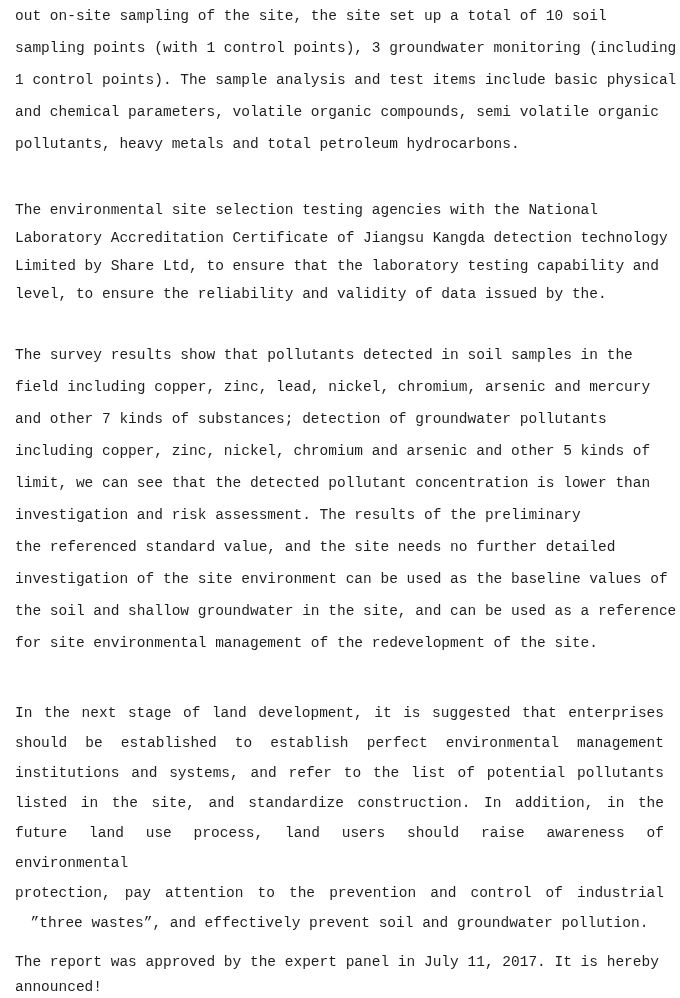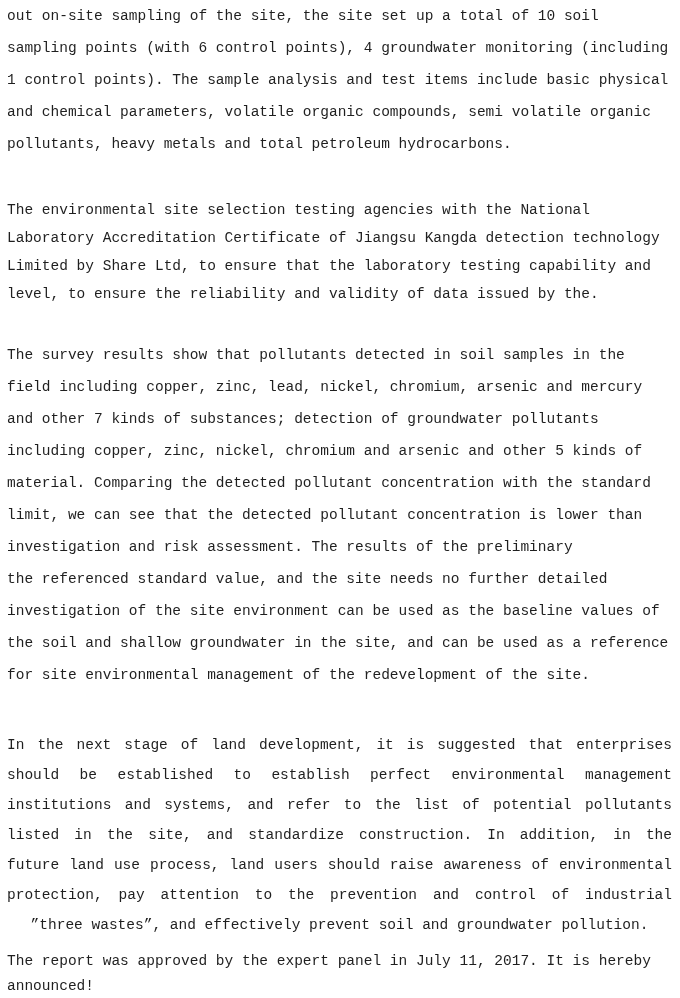--- a/index.html
+++ b/index.html
@@ -16,21 +16,21 @@
     font-family: "Liberation Mono", "DejaVu Sans Mono", monospace;
     font-size: 14.5px;
     color: #1f1f1f;
     -webkit-font-smoothing: antialiased;
   }
   .page {
     width: 100%;
     height: 100%;
   }
   .para {
-    margin: 4px;
+    margin: 12px;
   }
   .line {
     white-space: pre;
   }
   
   #para-1 { line-height: 32px; margin-top: 0; }
   #para-2 { line-height: 28px; margin-top: 36px; }
   #para-3 { line-height: 32px; margin-top: 31px; font-family: Liberation Mono, monospace; }
   #para-4 { line-height: 30px; margin-top: 39px; }
   #para-5 { line-height: 25px; margin-top: 9px; }
@@ -44,39 +44,38 @@
     text-align: center;
     text-align-last: auto;
   }
 </style>
 </head>
 <body style="color: rgb(31, 31, 31); background: rgb(255, 255, 255);">
 
 <div class="page">
   <section id="para-1" class="para">
       <div class="line">out on-site sampling of the site, the site set up a total of 10 soil</div>
-      <div class="line">sampling points (with 6 control points), 4 groundwater monitoring (including</div>
+      <div class="line">sampling points (with 1 control points), 3 groundwater monitoring (including</div>
       <div class="line">1 control points). The sample analysis and test items include basic physical</div>
       <div class="line">and chemical parameters, volatile organic compounds, semi volatile organic</div>
       <div class="line">pollutants, heavy metals and total petroleum hydrocarbons.</div>
     </section>
 
   <section id="para-2" class="para">
       <div class="line">The environmental site selection testing agencies with the National</div>
       <div class="line">Laboratory Accreditation Certificate of Jiangsu Kangda detection technology</div>
       <div class="line">Limited by Share Ltd, to ensure that the laboratory testing capability and</div>
       <div class="line">level, to ensure the reliability and validity of data issued by the.</div>
     </section>
 
   <section id="para-3" class="para">
       <div class="line">The survey results show that pollutants detected in soil samples in the</div>
       <div class="line">field including copper, zinc, lead, nickel, chromium, arsenic and mercury</div>
       <div class="line">and other 7 kinds of substances; detection of groundwater pollutants</div>
       <div class="line">including copper, zinc, nickel, chromium and arsenic and other 5 kinds of</div>
-      <div class="line">material. Comparing the detected pollutant concentration with the standard</div>
       <div class="line">limit, we can see that the detected pollutant concentration is lower than</div>
       <div class="line">investigation and risk assessment. The results of the preliminary</div>
       <div class="line">the referenced standard value, and the site needs no further detailed</div>
       <div class="line">investigation of the site environment can be used as the baseline values of</div>
       <div class="line">the soil and shallow groundwater in the site, and can be used as a reference</div>
       <div class="line">for site environmental management of the redevelopment of the site.</div>
     </section>
 
   <section id="para-4" class="para justify">
       <div class="line">In the next stage of land development, it is suggested that enterprises</div>

